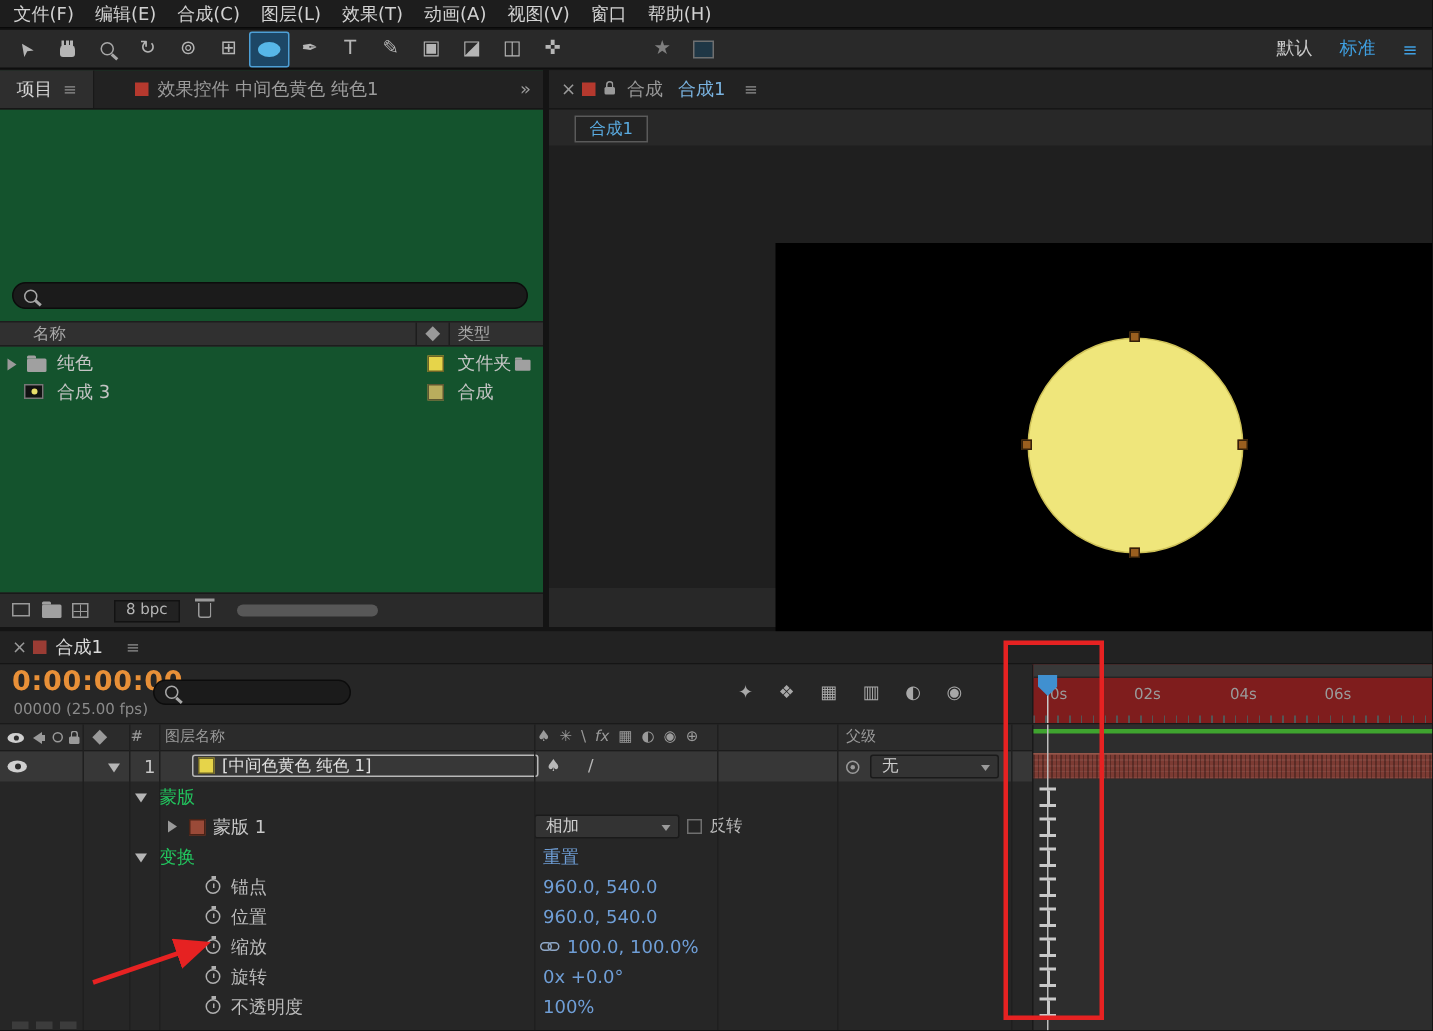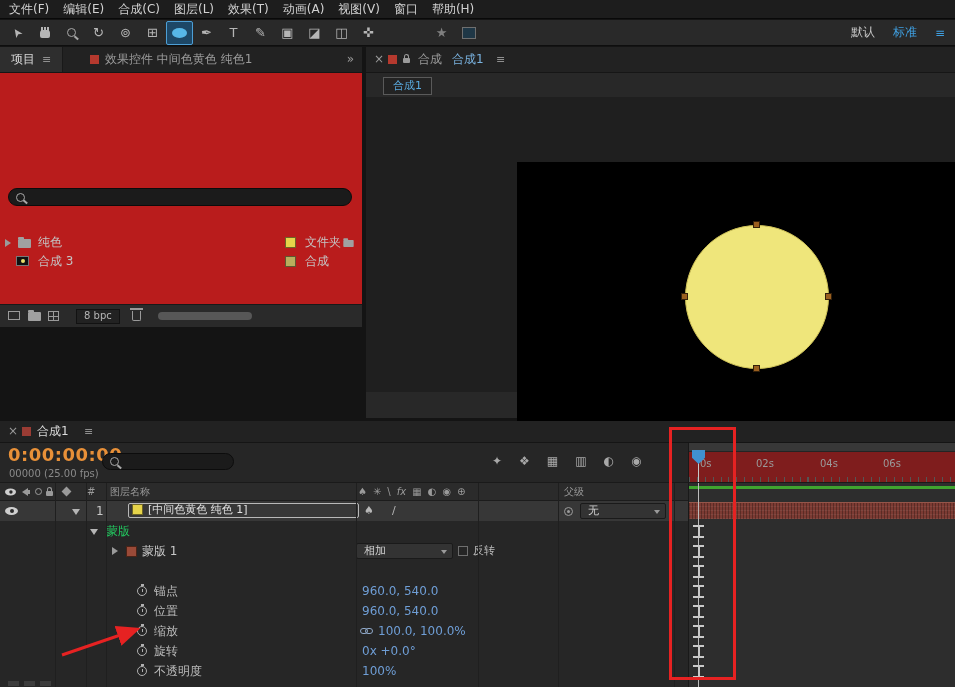--- a/index.html
+++ b/index.html
@@ -68,21 +68,21 @@
   .icon-roi{position:absolute;width:11px;height:9px;border:1px dashed #9a9a9a;box-sizing:border-box}
   .icon-transp{position:absolute;width:12px;height:10px;border:1px solid #777;box-sizing:border-box;background-image:linear-gradient(45deg,#9a9a9a 25%,transparent 25%,transparent 75%,#9a9a9a 75%),linear-gradient(45deg,#9a9a9a 25%,transparent 25%,transparent 75%,#9a9a9a 75%);background-size:6px 6px;background-position:0 0,3px 3px}
 
   
   .tabrow{position:absolute;left:0;top:0;width:100%;height:26px;background:#222;border-bottom:1px solid #161616;box-sizing:border-box}
   .tab-active{position:absolute;left:0;top:0;height:25px;display:flex;align-items:center;gap:7px;background:#2e2e2e;padding:0 11px;border-right:1px solid #191919;color:#d6d6d6}
   .tmenu{color:#8f8f8f;font-size:11px}
   .searchbox{position:absolute;background:#1b1b1b;border:1px solid #0c0c0c;border-radius:9px;display:flex;align-items:center;padding-left:7px;box-sizing:border-box}
 
   
-  .project{position:absolute;left:0;top:47px;width:362px;height:280px;background:#b91c1c}
+  .project{position:absolute;left:0;top:47px;width:362px;height:371px;background:#14532d}
   .effects-tab{position:absolute;left:80px;top:0;height:25px;display:flex;align-items:center;gap:6px;padding:0 10px;color:#9c9c9c;white-space:nowrap}
   .overflowbtn{position:absolute;right:8px;top:0;line-height:25px;color:#9a9a9a}
   .phead{position:absolute;left:0;top:167px;width:100%;height:17px;background:#303030;border-top:1px solid #1d1d1d;border-bottom:1px solid #1d1d1d;font-size:11px;color:#a8a8a8;box-sizing:border-box}
   .phead .hl{position:absolute;top:0;line-height:15px}
   .pvline{position:absolute;top:0;width:1px;height:15px;background:#1d1d1d}
   .prow{position:absolute;left:0;width:100%;height:19px;line-height:19px;font-size:12px;color:#c4c4c4}
   .prow .cell{position:absolute;top:0;white-space:nowrap}
   .pbottom{position:absolute;left:0;bottom:0;width:100%;height:22px;background:#2a2a2a;border-top:1px solid #191919}
   .bpcbox{position:absolute;left:76px;top:4px;height:13px;line-height:12px;padding:0 7px;background:#222;border:1px solid #121212;font-size:10px;color:#b5b5b5}
   .scrollthumb{position:absolute;left:158px;top:7px;width:94px;height:8px;background:#575757;border-radius:4px}
@@ -115,21 +115,21 @@
   .ticks{position:absolute;left:0;bottom:0;width:100%;height:5px;background:repeating-linear-gradient(90deg,#555 0 1px,transparent 1px 7.9px)}
   .cti-handle{position:absolute;left:3px;top:7px;width:13px;height:14px;background:#4090d0;clip-path:polygon(0 0,100% 0,100% 55%,50% 100%,0 55%);z-index:6}
   .cti-vline-ruler{position:absolute;left:9px;top:20px;width:1px;height:19px;background:#c8c8c8;z-index:5}
   .theader{position:absolute;left:0;top:62px;width:688px;height:18px;background:#2b2b2b;border-bottom:1px solid #1c1c1c;font-size:10px;color:#9a9a9a;box-sizing:border-box}
   .theader .hitem{position:absolute;top:0;line-height:17px}
   .switchhdr{position:absolute;left:358px;top:0;display:flex;gap:6px;line-height:17px;font-size:10px}
   .trows{position:absolute;left:0;top:80px;width:688px;height:186px;background:#262626}
   .trow{position:absolute;left:0;width:688px;height:20px;line-height:20px;font-size:12px}
   .layerrow{background:#373737}
   .trow .cell{position:absolute;top:0;white-space:nowrap}
-  .namebox{position:absolute;left:128px;top:2px;width:231px;height:15px;border:1px solid #b8b8b8;border-radius:2px;display:flex;padding-left:3px;gap:5px;box-sizing:border-box}
+  .namebox{position:absolute;left:128px;top:2px;width:231px;height:15px;border:1px solid #b8b8b8;border-radius:2px;display:flex;align-items:center;padding-left:3px;gap:5px;box-sizing:border-box}
   .namebox .chip{position:static;flex:none}
   .laytext{font-size:11px;color:#e0e0e0;white-space:nowrap;line-height:12px}
   .dd{position:absolute;top:2px;height:16px;line-height:14px;background:#333;border:1px solid #1a1a1a;border-radius:2px;font-size:11px;color:#cfcfcf;padding:0 16px 0 7px;box-sizing:border-box}
   .dd::after{content:"";position:absolute;right:5px;top:6px;border-left:3.5px solid transparent;border-right:3.5px solid transparent;border-top:4px solid #9a9a9a}
   .cb{position:absolute;top:5px;width:10px;height:10px;background:#252525;border:1px solid #6f6f6f;box-sizing:border-box}
   .plabel{position:absolute;color:#bcbcbc}
   .pvalue{position:absolute;color:#6f9ed6}
   .grouplabel{position:absolute;color:#22c55e}
   .ttrack{position:absolute;left:688px;top:62px;width:267px;height:204px;background:#2d2d2d;border-left:1px solid #191919;box-sizing:border-box}
   .cachebar{position:absolute;left:0;top:3px;width:100%;height:3px;background:#3fa32f}
@@ -226,20 +226,27 @@
         <span class="chip red" style="position:static"></span>
         <span>效果控件 中间色黄色 纯色1</span>
       </div>
       <span class="overflowbtn">»</span>
     </div>
 
     <div class="searchbox" style="left:8px;top:141px;width:344px;height:18px">
       <i class="icon-mag"></i>
     </div>
 
+    <div class="phead">
+      <span class="hl" style="left:22px">名称</span>
+      <span class="pvline" style="left:277px"></span>
+      <i class="icon-diamond" style="left:285px;top:4px"></i>
+      <span class="pvline" style="left:299px"></span>
+      <span class="hl" style="left:305px">类型</span>
+    </div>
 
     <div class="prow" style="top:186px">
       <i class="tri-r" style="left:5px;top:6px"></i>
       <i class="icon-folder" style="left:18px;top:6px"></i>
       <span class="cell" style="left:38px">纯色</span>
       <span class="chip yellow" style="left:285px;top:4px"></span>
       <span class="cell" style="left:305px">文件夹</span>
       <i class="icon-folder small" style="left:342px;top:6px"></i>
     </div>
     <div class="prow" style="top:205px">
@@ -361,20 +368,25 @@
 
       <div class="trow" style="top:40px">
         <i class="tri-r" style="left:112px;top:6px"></i>
         <span class="chip rust" style="left:126px;top:5px"></span>
         <span class="cell" style="left:142px;color:#c8c8c8">蒙版 1</span>
         <span class="dd" style="left:356px;width:97px">相加</span>
         <span class="cb" style="left:458px"></span>
         <span class="cell" style="left:473px;font-size:11px;color:#bcbcbc">反转</span>
       </div>
 
+      <div class="trow" style="top:60px">
+        <i class="tri-d" style="left:90px;top:8px"></i>
+        <span class="grouplabel" style="left:106px">变换</span>
+        <span class="pvalue" style="left:362px">重置</span>
+      </div>
 
       <div class="trow" style="top:80px">
         <i class="icon-stopwatch" style="left:137px;top:5px"></i>
         <span class="plabel" style="left:154px">锚点</span>
         <span class="pvalue" style="left:362px">960.0, 540.0</span>
       </div>
 
       <div class="trow" style="top:100px">
         <i class="icon-stopwatch" style="left:137px;top:5px"></i>
         <span class="plabel" style="left:154px">位置</span>

